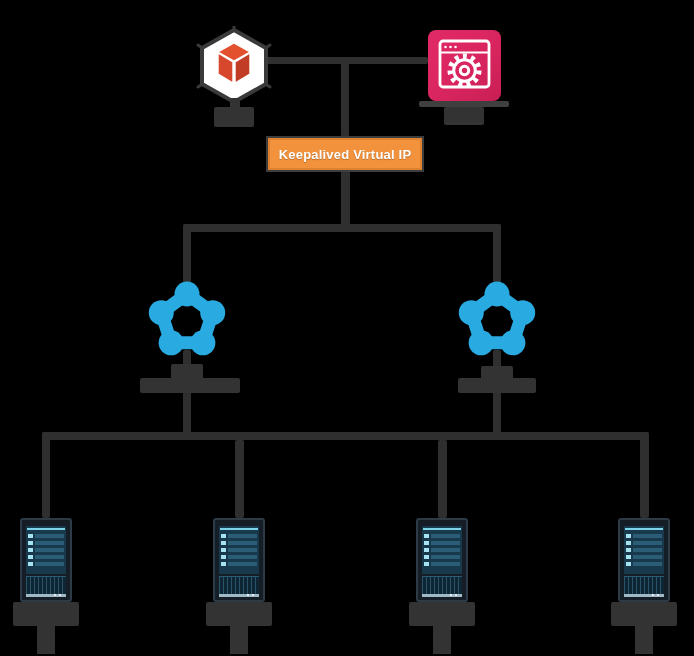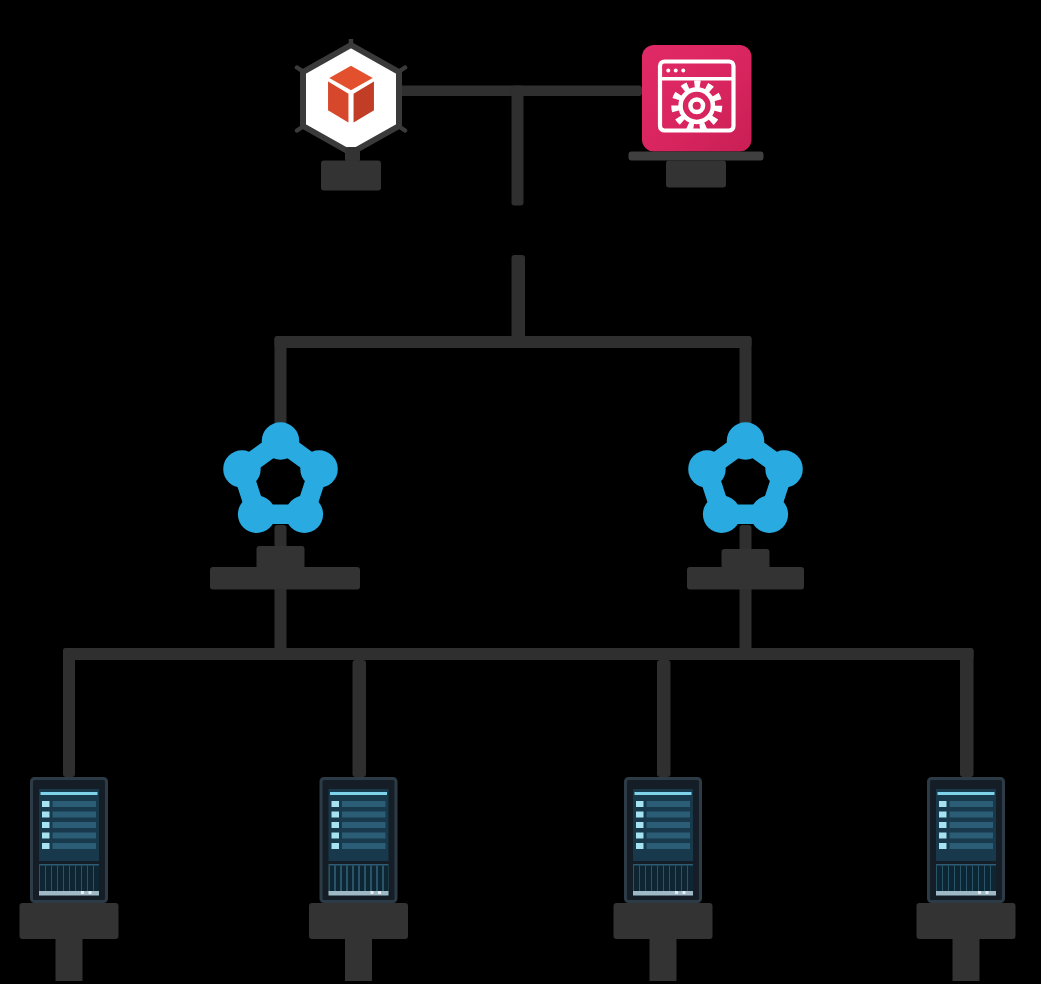--- a/index.html
+++ b/index.html
@@ -114,20 +114,23 @@
       <g style="stroke:var(--console-art,#fff); fill:none;">
         <circle cx="36.5" cy="40.5" r="14" style="stroke-width:6; stroke-dasharray:3.8 4.2;"></circle>
         <circle cx="36.5" cy="40.5" r="10.8" style="stroke-width:3;"></circle>
         <circle cx="36.5" cy="40.5" r="4.2" style="stroke-width:3;"></circle>
       </g>
     </svg>
   </div>
   <div class="stand" style="left:419px; top:101px; width:90px; height:6px; background:#3f3f3f;"></div>
   <div class="stand" style="left:444px; top:107px; width:40px; height:18px;"></div>
 
+  <div class="vip-box">
+    <span>Keepalived Virtual IP</span>
+  </div>
 
   <svg class="icon-abs" style="left:142px; top:277px;" width="90" height="90" viewBox="0 0 90 90">
     <g style="stroke:var(--proxy,#29abe2); stroke-width:13; stroke-linecap:round;">
       <line x1="45" y1="17" x2="70.7" y2="35.7"></line>
       <line x1="70.7" y1="35.7" x2="60.9" y2="65.8"></line>
       <line x1="60.9" y1="65.8" x2="29.1" y2="65.8"></line>
       <line x1="29.1" y1="65.8" x2="19.3" y2="35.7"></line>
       <line x1="19.3" y1="35.7" x2="45" y2="17"></line>
     </g>
     <g style="fill:var(--proxy,#29abe2);">

